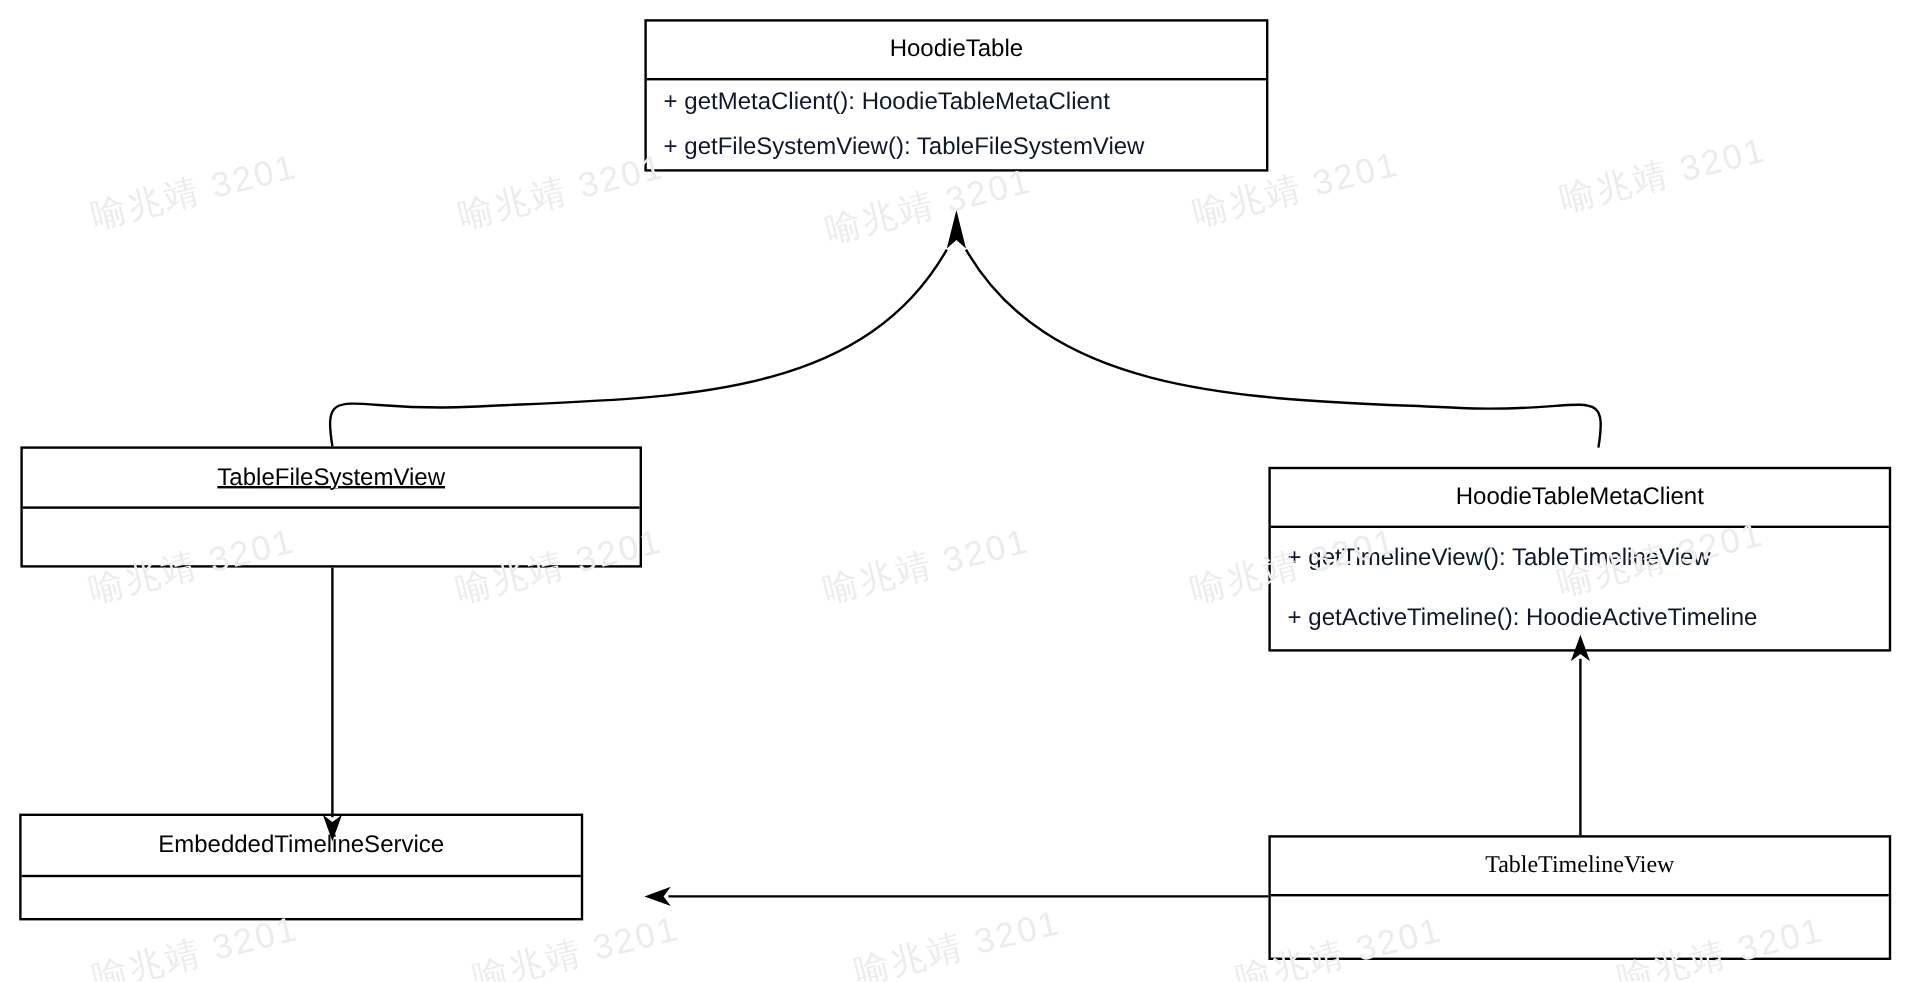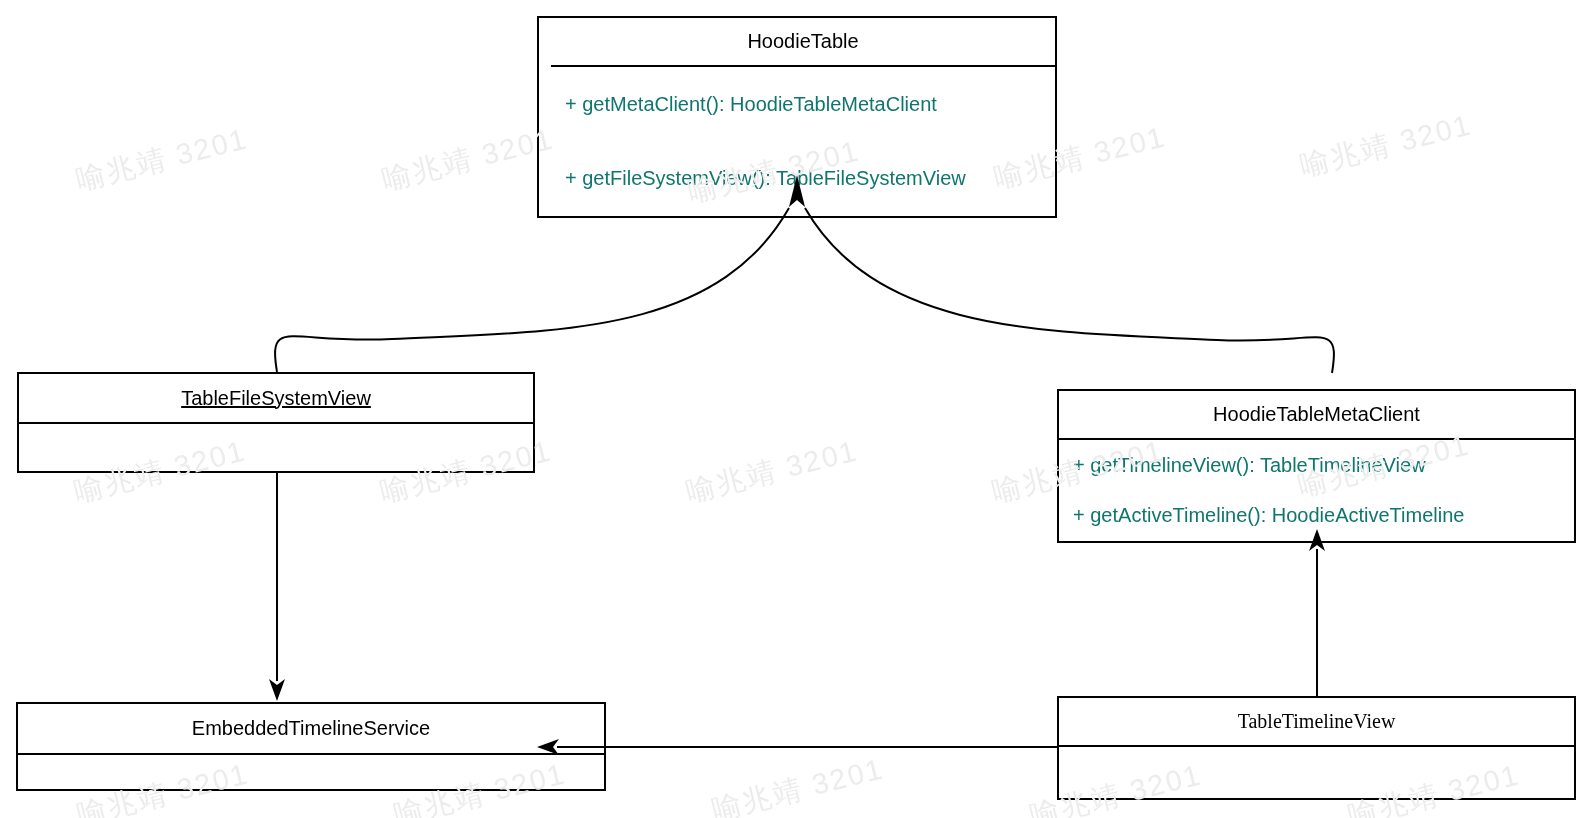--- a/index.html
+++ b/index.html
@@ -14,21 +14,21 @@
   }
   .uml-title{
     box-sizing:border-box;border-bottom:2px solid #000;
     display:flex;align-items:center;justify-content:center;
     font-size:20px;color:#000;white-space:nowrap;
   }
   .uml-body{
     flex:1;display:flex;flex-direction:column;justify-content:space-around;
     padding:0 14px;
   }
-  .uml-method{font-size:20px;color:#0f766e;white-space:nowrap;}
+  .uml-method{font-size:20px;color:#0f172a;white-space:nowrap;}
   .watermark-layer{position:absolute;left:0;top:0;width:100%;height:100%;z-index:3;pointer-events:none;}
   .watermark{
     position:absolute;transform:translate(-50%,-50%) rotate(-14deg);
     font-size:29px;letter-spacing:2px;white-space:nowrap;font-weight:400;
   }
 </style>
 </head>
 <body>
 
 <div class="canvas">
@@ -48,42 +48,42 @@
       <line x1="1317" y1="696" x2="1317" y2="549" stroke="#000" stroke-width="2"></line>
       <polygon points="1317,529 1309,551 1317,545 1325,551" fill="#000"></polygon>
     </g>
 
     <g>
       <line x1="1057" y1="747" x2="557" y2="747" stroke="#000" stroke-width="2"></line>
       <polygon points="537,747 559,739 553,747 559,755" fill="#000"></polygon>
     </g>
   </svg>
 
-  <div class="uml-class" style="left:537px;top:16px;width:520px;height:202px;padding-left:12px;">
+  <div class="uml-class" style="left:537px;top:16px;width:520px;height:127px;">
     <div class="uml-title" style="height:49px;">HoodieTable</div>
     <div class="uml-body">
       <div class="uml-method">+ getMetaClient(): HoodieTableMetaClient</div>
       <div class="uml-method">+ getFileSystemView(): TableFileSystemView</div>
     </div>
   </div>
 
   <div class="uml-class" style="left:17px;top:372px;width:518px;height:101px;text-decoration:underline;">
     <div class="uml-title" style="height:50px;">TableFileSystemView</div>
     <div class="uml-body"></div>
   </div>
 
   <div class="uml-class" style="left:1057px;top:373px;width:519px;height:154px;margin-top:16px;">
     <div class="uml-title" style="height:49px;">HoodieTableMetaClient</div>
     <div class="uml-body">
       <div class="uml-method">+ getTimelineView(): TableTimelineView</div>
       <div class="uml-method">+ getActiveTimeline(): HoodieActiveTimeline</div>
     </div>
   </div>
 
-  <div class="uml-class" style="left:16px;top:702px;width:590px;height:89px;">
+  <div class="uml-class" style="left:16px;top:678px;width:470px;height:89px;">
     <div class="uml-title" style="height:51px;">EmbeddedTimelineService</div>
     <div class="uml-body"></div>
   </div>
 
   <div class="uml-class" style="left:1057px;top:696px;width:519px;height:104px;font-family:Liberation Serif, serif;">
     <div class="uml-title" style="height:49px;">TableTimelineView</div>
     <div class="uml-body"></div>
   </div>
 
   <div class="watermark-layer">

